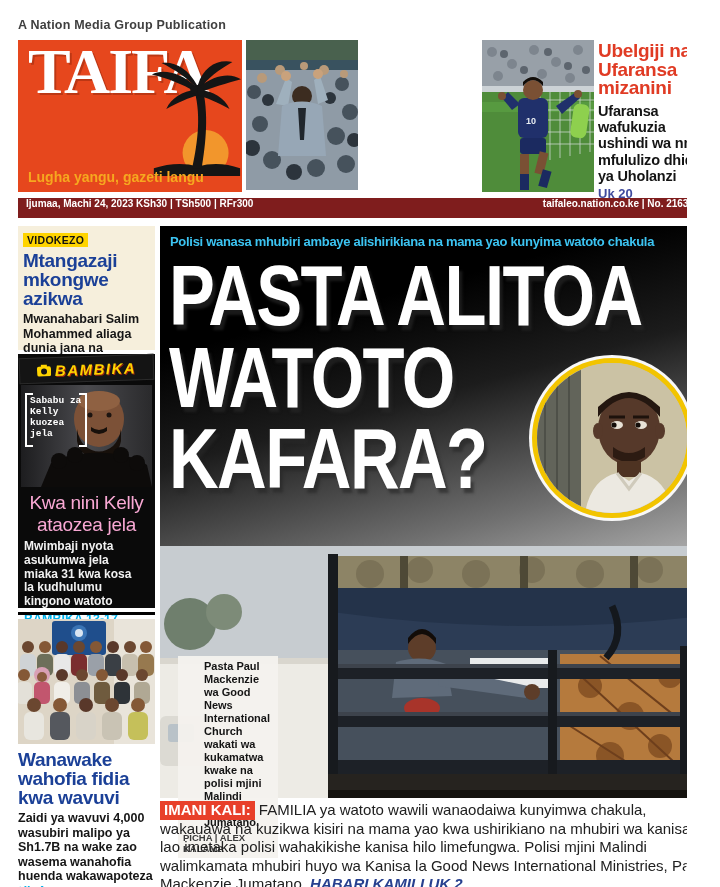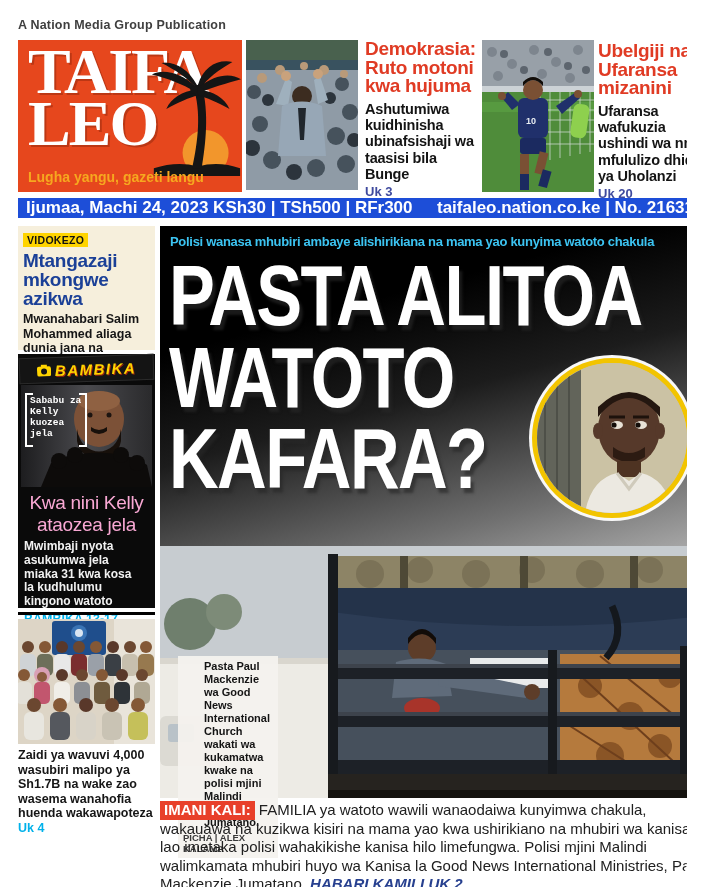--- a/index.html
+++ b/index.html
@@ -20,23 +20,23 @@
   .crowd-photo{left:246px;top:40px;width:112px;height:150px;}
   .mbappe-photo{left:482px;top:40px;width:112px;height:152px;text-align:right;}
 
   .top-story{position:absolute;top:40px;width:114px;}
   .ts-1{left:365px;}
   .ts-2{left:598px;top:42px;width:110px;}
   .ts-head{font-size:19px;line-height:.98;font-weight:bold;color:#e03b24;letter-spacing:-.3px;}
   .ts-sum{margin-top:5px;font-size:14.5px;line-height:1.12;font-weight:bold;color:#141414;letter-spacing:-.2px;}
   .ts-ref{margin-top:2px;font-size:13px;font-weight:bold;color:#3f4a9e;}
 
-  .datebar{position:absolute;left:18px;top:198px;width:684px;height:20px;background:#1d4ed8;
-           display:flex;justify-content:space-between;align-items:flex-end;padding:0 8px;box-sizing:border-box;
-           font-size:17px;font-weight:bold;color:#fff;}
+  .datebar{position:absolute;left:18px;top:198px;width:684px;height:20px;background:#7f1d1d;
+           display:flex;justify-content:space-between;align-items:flex-start;padding:0 8px;box-sizing:border-box;
+           font-size:10px;font-weight:bold;color:#fff;}
 
   
   .sb-1{position:absolute;left:18px;top:226px;width:137px;height:124px;background:#f6efdc;
         padding:4px 5px;box-sizing:border-box;}
   .badge-yellow{display:inline-block;background:#ffd400;color:#111;font-size:10.5px;font-weight:bold;
         padding:1px 4px;letter-spacing:.3px;}
   .sb-blue-head{margin-top:3px;font-size:19px;line-height:1.0;font-weight:bold;color:#1b4097;letter-spacing:-.3px;}
   .sb-sum{margin-top:4px;font-size:12.5px;line-height:1.16;font-weight:bold;color:#161616;}
   .ref-cyan{color:#00b1ea;font-weight:bold;}
 
@@ -83,21 +83,20 @@
 </head>
 <body>
 
 <div id="page">
 
   <div class="pub-note">A Nation Media Group Publication</div>
 
   <div class="logo-box">
     <div class="logo-title">
       <span>TAIFA</span>
-      <span>LEO</span>
     </div>
     <svg class="palm" width="96" height="115" viewBox="0 0 100 120">
       <circle cx="60" cy="96" r="24" fill="#f2962c"></circle>
       <path d="M6 112 Q30 104 52 110 Q74 104 96 112 L96 120 L6 120 Z" fill="#151515"></path>
       <path d="M46 112 C52 84 56 54 47 26 L56 24 C64 56 60 86 56 112 Z" fill="#151515"></path>
       <g fill="#151515">
         <path d="M50 27 C34 12 16 8 4 14 C20 18 36 24 49 32 Z"></path>
         <path d="M51 25 C42 8 28 0 14 2 C28 9 42 18 51 29 Z"></path>
         <path d="M52 25 C58 6 72 -2 88 1 C74 9 62 18 54 29 Z"></path>
         <path d="M53 27 C70 14 86 12 97 19 C82 23 66 28 54 33 Z"></path>
@@ -142,25 +141,20 @@
       <path d="M30 64 L40 38 L46 42 L42 66 Z" fill="#9fb0bd"></path>
       <path d="M82 60 L74 36 L68 40 L72 64 Z" fill="#9fb0bd"></path>
       <circle cx="40" cy="36" r="5" fill="#c9a27c"></circle>
         <circle cx="72" cy="34" r="5" fill="#c9a27c"></circle>
       <circle cx="56" cy="56" r="10" fill="#3c2c20"></circle>
       <path d="M36 66 C48 60 64 60 76 66 L80 116 L32 116 Z" fill="#97a7b6"></path>
       <path d="M52 68 L60 68 L58 100 L54 100 Z" fill="#20262c"></path>
     </svg>
   </div>
 
-  <div class="top-story ts-1">
-    <div class="ts-head">Demokrasia: Ruto motoni kwa hujuma</div>
-    <div class="ts-sum">Ashutumiwa kuidhinisha ubinafsishaji wa taasisi bila Bunge</div>
-    <div class="ts-ref">Uk 3</div>
-  </div>
 
   <div class="photo-frame mbappe-photo">
     <svg width="112" height="152" viewBox="0 0 112 152">
       <rect width="112" height="152" fill="#98a0a8"></rect>
       <g fill="#7d858e">
           <circle cx="10" cy="12" r="5"></circle>
           <circle cx="30" cy="24" r="5"></circle>
           <circle cx="52" cy="10" r="5"></circle>
           <circle cx="74" cy="22" r="5"></circle>
           <circle cx="96" cy="10" r="5"></circle>
@@ -313,20 +307,21 @@
             <rect x="32" y="93" width="20" height="28" rx="6" fill="#55585e"></rect>
           <circle cx="68" cy="86" r="7" fill="#59382a"></circle>
             <rect x="58" y="93" width="20" height="28" rx="6" fill="#d8d3c8"></rect>
           <circle cx="94" cy="86" r="7" fill="#6b4730"></circle>
             <rect x="84" y="93" width="20" height="28" rx="6" fill="#c9c3b4"></rect>
           <circle cx="120" cy="86" r="7" fill="#845836"></circle>
             <rect x="110" y="93" width="20" height="28" rx="6" fill="#c5c05a"></rect>
         </g>
       </svg>
     </div>
+    <div class="sb-blue-head" style="margin-top:6px;">Wanawake wahofia fidia kwa wavuvi</div>
     <div class="sb-sum">
       <span>Zaidi ya wavuvi 4,000 wasubiri malipo ya Sh1.7B na wake zao wasema wanahofia huenda wakawapoteza</span>
       <span class="ref-cyan">Uk 4</span>
     </div>
   </div>
 
   <div class="lead-box">
     <div class="kicker">Polisi wanasa mhubiri ambaye alishirikiana na mama yao kunyima watoto chakula</div>
     <div class="hl">
       <span>PASTA ALITOA</span>

